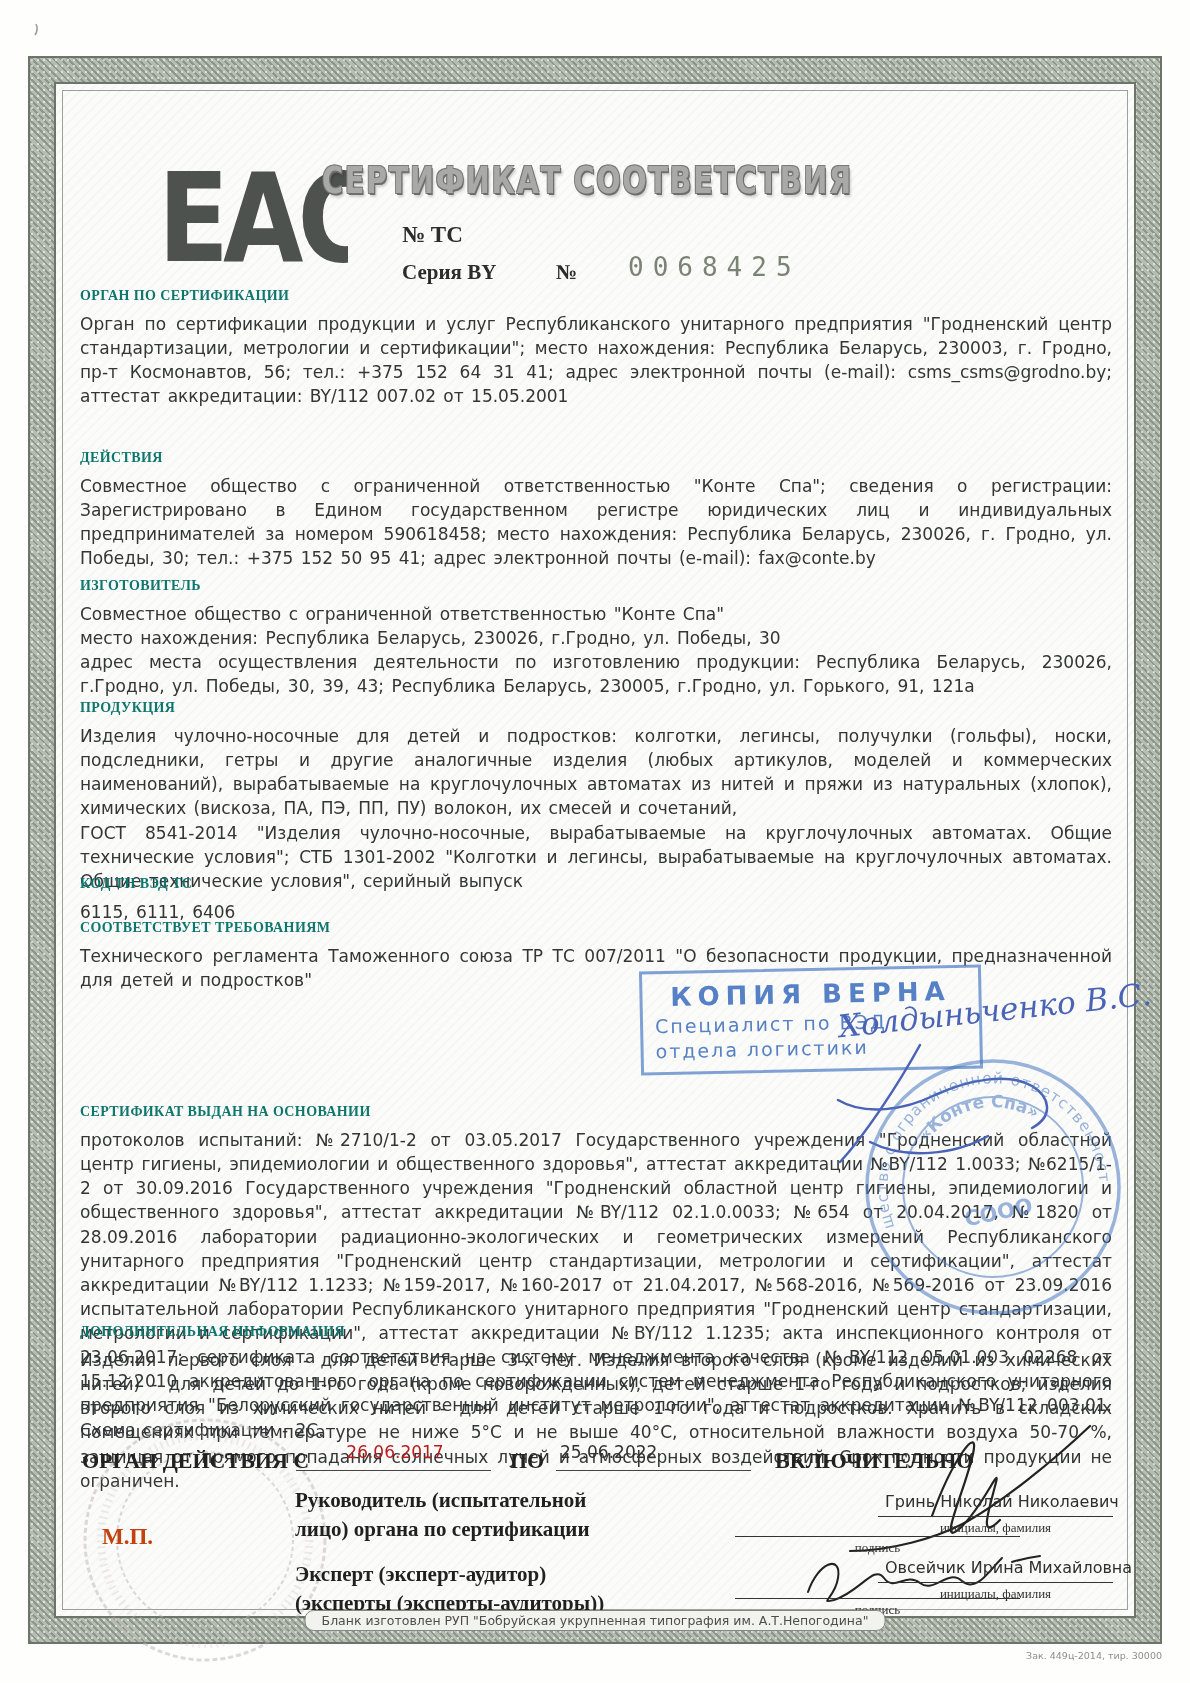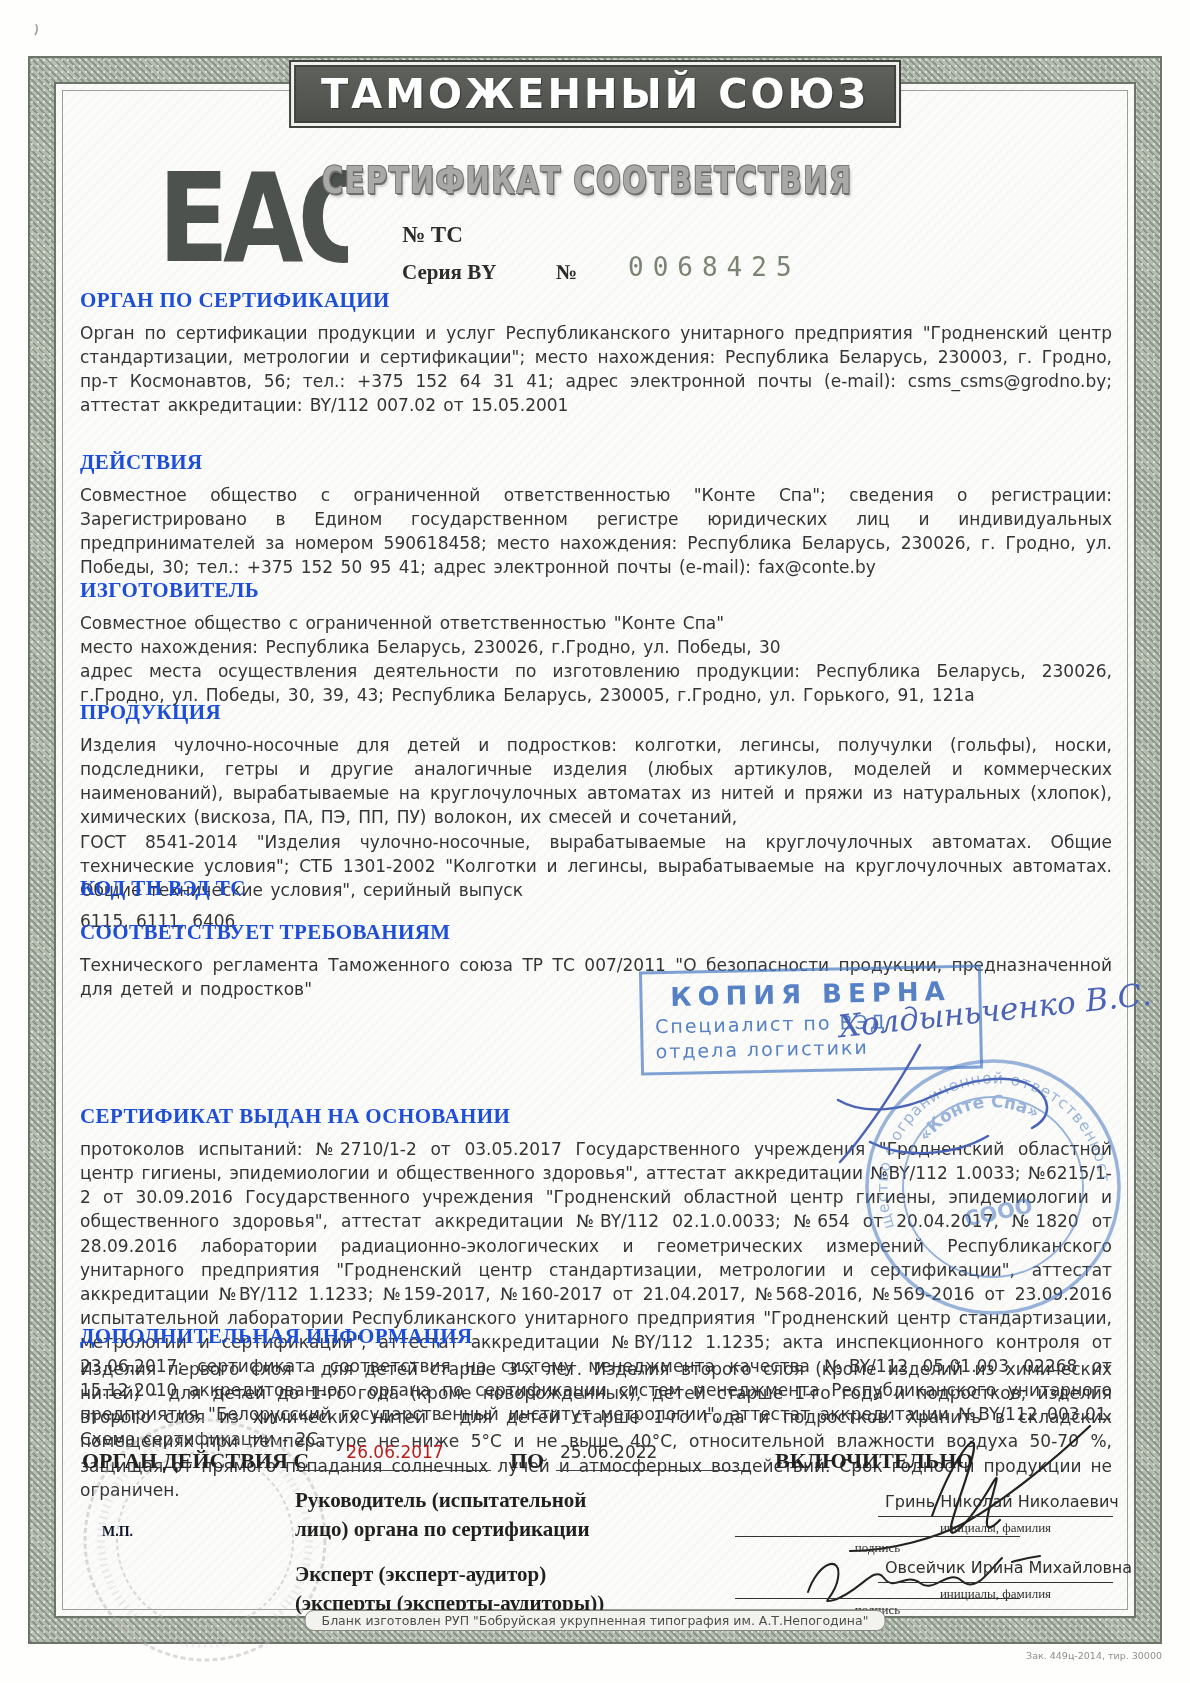--- a/index.html
+++ b/index.html
@@ -28,43 +28,43 @@
     text-shadow:1.5px 1.5px 0 #6e6e6c,-1px -1px 0 #7a7a78,1px -1px 0 #7a7a78,-1px 1px 0 #7a7a78,3px 4px 3px rgba(0,0,0,.18);}
   .num-label{position:absolute;left:402px;top:222px;font-family:"Liberation Serif",serif;font-weight:bold;font-size:23px;color:#2b2c2b;}
   .num-value{position:absolute;left:478px;top:222px;width:388px;border-bottom:1.5px solid #56584f;
     font-size:17px;color:#3a3c3d;padding-bottom:4px;}
   .series-label{position:absolute;left:402px;top:260px;font-family:"Liberation Serif",serif;font-weight:bold;font-size:21px;color:#2b2c2b;}
   .series-no{position:absolute;left:556px;top:260px;font-family:"Liberation Serif",serif;font-weight:bold;font-size:21px;color:#2b2c2b;}
   .series-value{position:absolute;left:628px;top:252px;font-family:"DejaVu Sans Mono",monospace;
     font-size:26px;letter-spacing:9px;color:#7b8374;}
   
   .sec{position:absolute;left:80px;width:1032px;}
-  .sec h2{font-family:"Liberation Serif",serif;font-weight:bold;font-size:21px;letter-spacing:.4px;
-    color:#1d4ed8;margin:0 0 8px 0;}
+  .sec h2{font-family:"Liberation Serif",serif;font-weight:bold;font-size:14px;letter-spacing:.4px;
+    color:#0f766e;margin:0 0 8px 0;}
   .sec .body{font-size:17px;color:#333536;text-align:justify;line-height:1.42;white-space:pre-line;word-spacing:2px;}
   
   .copy-stamp{position:absolute;left:640px;top:968px;width:312px;padding:8px 12px 10px 12px;
     border:3px solid rgba(74,122,196,.7);transform:rotate(-1.2deg);color:rgba(63,112,190,.88);}
   .copy-stamp .l1{font-weight:bold;font-size:26px;letter-spacing:6px;text-align:center;}
   .copy-stamp .l2,.copy-stamp .l3{font-size:19px;letter-spacing:2px;margin-top:3px;}
   .hand-name{position:absolute;left:838px;top:992px;transform:rotate(-6deg);
     font-family:"DejaVu Serif",serif;font-style:italic;font-size:31px;color:#4a63b6;white-space:nowrap;}
   .hand-flourish{position:absolute;left:770px;top:1040px;}
   .round-stamp{position:absolute;left:858px;top:1052px;transform:rotate(-12deg);opacity:.55;}
   .round-stamp text{fill:#4a7ac2;font-family:"DejaVu Sans",sans-serif;}
   .gray-stamp{position:absolute;left:70px;top:1400px;opacity:.45;}
   
   .val-label{position:absolute;left:82px;top:1448px;font-family:"Liberation Serif",serif;font-weight:bold;font-size:22px;color:#222;}
   .val-date1{position:absolute;left:300px;top:1442px;width:190px;text-align:center;font-size:17px;color:#b91c1c;}
   .val-line1{position:absolute;left:296px;top:1470px;width:195px;border-top:1.5px solid #444;}
   .val-po{position:absolute;left:510px;top:1448px;font-family:"Liberation Serif",serif;font-weight:bold;font-size:22px;color:#222;}
   .val-date2{position:absolute;left:560px;top:1442px;width:190px;font-size:17px;color:#333;}
   .val-line2{position:absolute;left:556px;top:1470px;width:195px;border-top:1.5px solid #444;}
   .val-incl{position:absolute;left:775px;top:1448px;font-family:"Liberation Serif",serif;font-weight:bold;font-size:22px;color:#222;}
-  .mp{position:absolute;left:102px;top:1524px;font-family:"Liberation Serif",serif;font-weight:bold;font-size:14px;color:#0f172a;}
+  .mp{position:absolute;left:102px;top:1524px;font-family:"Liberation Serif",serif;font-weight:bold;font-size:23px;color:#c2410c;}
   
   .role{position:absolute;left:295px;font-family:"Liberation Serif",serif;font-weight:bold;font-size:21px;
     color:#1f201f;line-height:1.4;white-space:pre-line;}
   .sig-line{position:absolute;border-top:1.5px solid #333;width:285px;left:735px;}
   .sig-caption{position:absolute;left:735px;width:285px;text-align:center;
     font-family:"Liberation Serif",serif;font-size:13px;color:#333;}
   .sig-name{position:absolute;left:885px;font-size:16px;color:#2e2f2e;white-space:nowrap;}
   .name-line{position:absolute;left:878px;width:235px;border-top:1.2px solid #333;}
   .name-caption{position:absolute;left:878px;width:235px;text-align:center;
     font-family:"Liberation Serif",serif;font-size:13px;color:#333;}
@@ -81,21 +81,20 @@
 <div class="page">
 
   <svg class="pen-mark" width="20" height="20">
     <path d="M8 4 C 10 8, 9 12, 7 15" stroke="#9a9a98" stroke-width="1.5" fill="none"></path>
   </svg>
 
   <div class="frame">
     <div class="paper"></div>
   </div>
 
-  <div class="plate">ТАМОЖЕННЫЙ СОЮЗ</div>
 
   <svg class="eac" width="200" height="140" viewBox="0 0 200 140">
     <text x="10" y="96" font-size="104" transform="scale(1,1.18)" transform-origin="0 0" style="letter-spacing:-6px">ЕАС</text>
   </svg>
 
   <div class="cert-title">СЕРТИФИКАТ СООТВЕТСТВИЯ</div>
 
   <div class="num-label">№ ТС</div>
   <div class="series-label">Серия BY</div>
   <div class="series-no">№</div>

